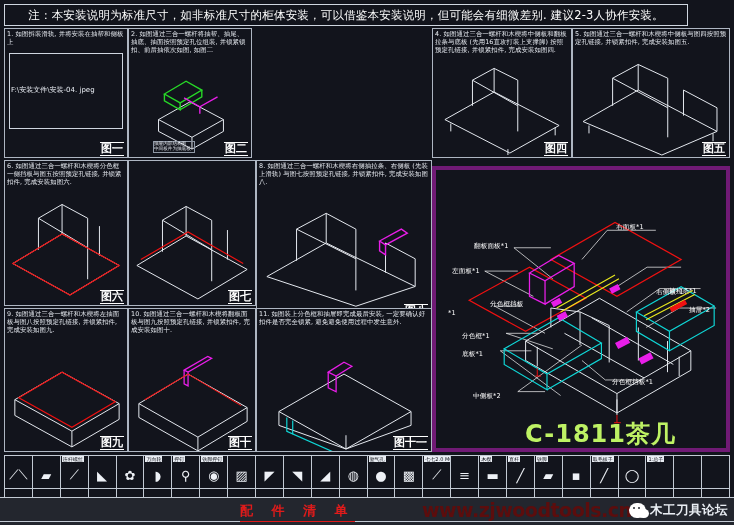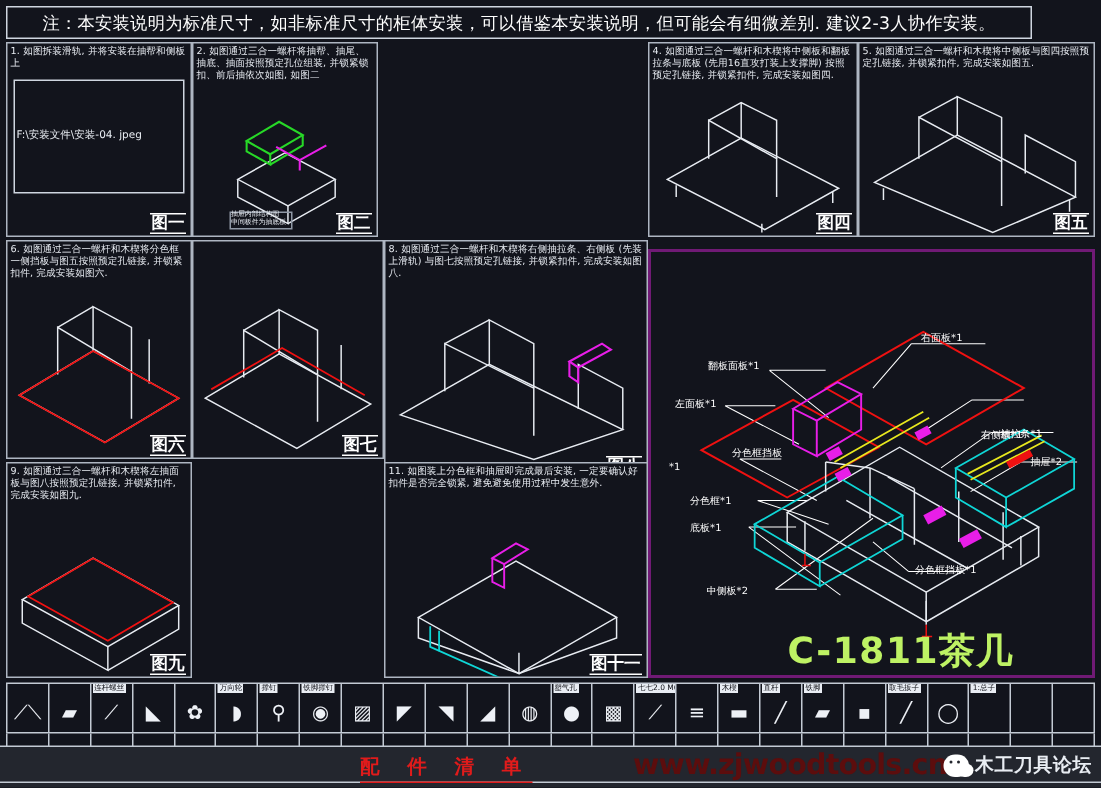--- a/index.html
+++ b/index.html
@@ -26,21 +26,21 @@
   }
   .panel .figno{
     position:absolute;right:3px;bottom:1px;
     font-size:11px;font-weight:bold;color:#ffffff;
     border-bottom:1px solid #ffffff;border-top:1px solid #ffffff;
     padding:0 1px;line-height:12px;
   }
   .art{position:absolute;left:0;top:0;width:100%;height:100%;pointer-events:none;}
   
   #explode-panel{position:absolute;left:432px;top:166px;width:298px;height:286px;
-    border:2px solid #701a75;box-sizing:border-box;background:#12141c;}
+    border:4px solid #701a75;box-sizing:border-box;background:#12141c;}
   .plabel{position:absolute;font-size:6.6px;color:#ffffff;white-space:nowrap;letter-spacing:.1px;}
   #model-title{
     position:absolute;left:486px;top:420px;width:190px;height:28px;
     font-size:24px;font-weight:bold;color:#bef264;
     font-family:"DejaVu Sans","Liberation Sans",sans-serif;
     letter-spacing:1px;line-height:28px;text-align:right;
   }
   
   #parts-strip{position:absolute;left:4px;top:455px;width:726px;height:34px;
     border:1px solid #c3cad4;box-sizing:border-box;display:flex;}
@@ -204,20 +204,38 @@
         <path d="M10 92 L10 108 L68 140 L68 124"></path>
         <path d="M116 96 L116 112 L68 140"></path>
       </g>
       <g fill="none" stroke="#ef1111" stroke-width="1.2">
         <path d="M14 90 L58 64 L112 94 L68 120 Z"></path>
       </g>
     </svg>
     <div class="figno">图九</div>
   </div>
 
+  <div class="panel" style="left:128px;top:308px;width:128px;height:144px;">
+    <div class="cap">10. 如图通过三合一螺杆和木楔将翻板面板与图九按照预定孔链接, 并锁紧扣件, 完成安装如图十.</div>
+    <svg class="art" viewBox="0 0 128 144">
+      <g fill="none" stroke="#e7ebf1" stroke-width="1">
+        <path d="M10 96 L60 66 L120 100 L70 130 Z"></path>
+        <path d="M10 96 L10 110 L70 144 L70 130"></path>
+        <path d="M120 100 L120 114 L70 144"></path>
+      </g>
+      <g fill="none" stroke="#e81ee8" stroke-width="1.3">
+        <path d="M56 62 L80 48 L84 50 L60 64 Z"></path>
+        <path d="M56 62 L56 76 L60 78 L60 64"></path>
+      </g>
+      <g fill="none" stroke="#ef1111" stroke-width="1.1">
+        <path d="M16 92 L60 66 L114 98"></path>
+      </g>
+    </svg>
+    <div class="figno">图十</div>
+  </div>
 
   <div class="panel" style="left:256px;top:308px;width:176px;height:144px;">
     <div class="cap">11. 如图装上分色框和抽屉即完成最后安装, 一定要确认好扣件是否完全锁紧, 避免避免使用过程中发生意外.</div>
     <svg class="art" viewBox="0 0 176 144">
       <g fill="none" stroke="#e7ebf1" stroke-width="1">
         <path d="M22 104 L88 66 L156 104 L90 142 Z"></path>
         <path d="M22 104 L22 118 L90 142 L90 128"></path>
         <path d="M156 104 L156 118 L90 142"></path>
       </g>
       <g fill="none" stroke="#e81ee8" stroke-width="1.3">

